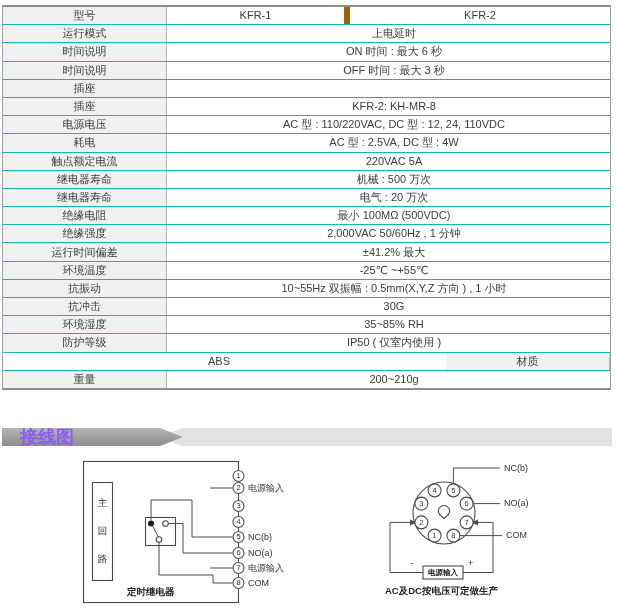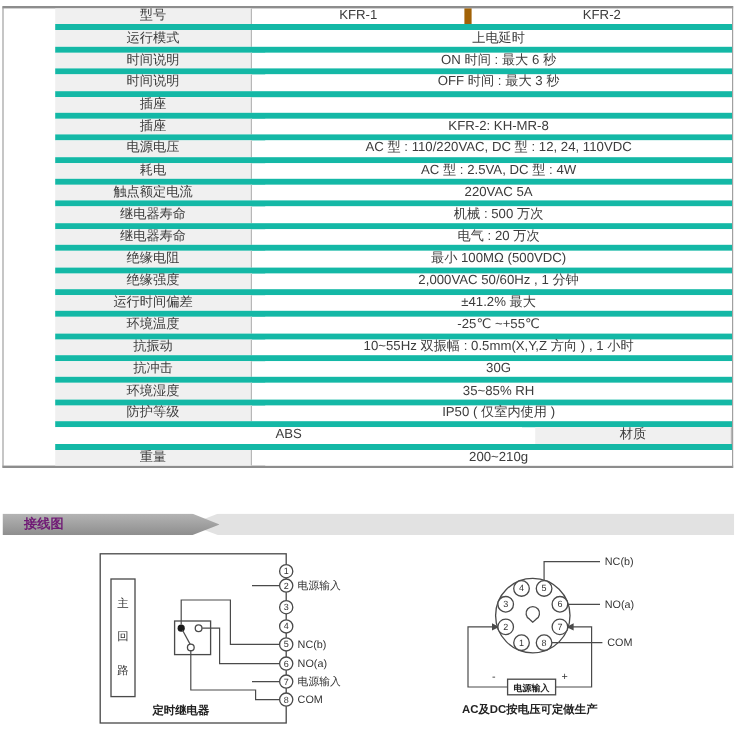--- a/index.html
+++ b/index.html
@@ -6,44 +6,44 @@
   body{
     width:617px;height:611px;position:relative;overflow:hidden;
     font-family:"Liberation Sans","DejaVu Sans",sans-serif;
     color:#3c3c3c;
   }
   
   .spec-table{
     position:absolute;top:5px;left:2px;width:609px;height:385px;
     display:flex;flex-direction:column;
     border:1px solid #a0a0a0;border-top:2px solid #8d8d8d;border-bottom:2px solid #8d8d8d;
-    box-sizing:border-box;background:#fff;padding-left:43px;
+    box-sizing:border-box;background:#fff;
   }
   .trow{flex:1;display:flex;min-height:0;}
-  .trow + .trow{border-top:5px solid #14b8a6;gap:11px;}
+  .trow + .trow{border-top:1px solid #14b8a6;gap:11px;}
   .tcell{display:flex;align-items:center;justify-content:center;
     font-size:11px;line-height:1;white-space:nowrap;box-sizing:border-box;}
   .tlabel{width:164px;background:#f0f0f0;border-right:1px solid #b7b7b7;}
   .tvalue{flex:1;background:#fff;}
   .tv1{width:183px;border-right:6px solid #a16207;text-align:center;}
   .tv2{flex:1;text-align:right;}
   
   .banner{position:absolute;top:428px;left:2px;width:610px;height:18px;}
   .banner-light{
     position:absolute;left:156px;top:0;width:454px;height:18px;background:#e2e2e2;
     clip-path:polygon(0 50%,24px 0,100% 0,100% 100%,24px 100%);
   }
   .banner-dark{
     position:absolute;left:0;top:0;width:181px;height:18px;
     background:linear-gradient(180deg,#b4b4b4,#8e8e8e);
     clip-path:polygon(0 0,158px 0,181px 50%,158px 100%,0 100%);
   }
   .banner-title{
     position:absolute;left:18px;top:0;line-height:18px;
-    font-size:11px;font-weight:bold;color:#701a75;font-family:Liberation Serif, serif;
+    font-size:18px;font-weight:bold;color:#8b5cf6;font-family:Liberation Serif, serif;
   }
   
   .diagram{position:absolute;}
   svg text{font-family:"Liberation Sans","DejaVu Sans",sans-serif;}
   .wire{fill:none;stroke:#4a4a4a;stroke-width:1;}
   .shape{fill:none;stroke:#4a4a4a;stroke-width:1.1;}
   .pin{fill:#fff;stroke:#4a4a4a;stroke-width:1.1;}
   .pin-num{font-size:7.5px;fill:#333;text-anchor:middle;dominant-baseline:middle;}
   .dlabel{font-size:9px;fill:#333;dominant-baseline:middle;}
   .vchar{font-size:9.5px;fill:#333;text-anchor:middle;dominant-baseline:middle;}

